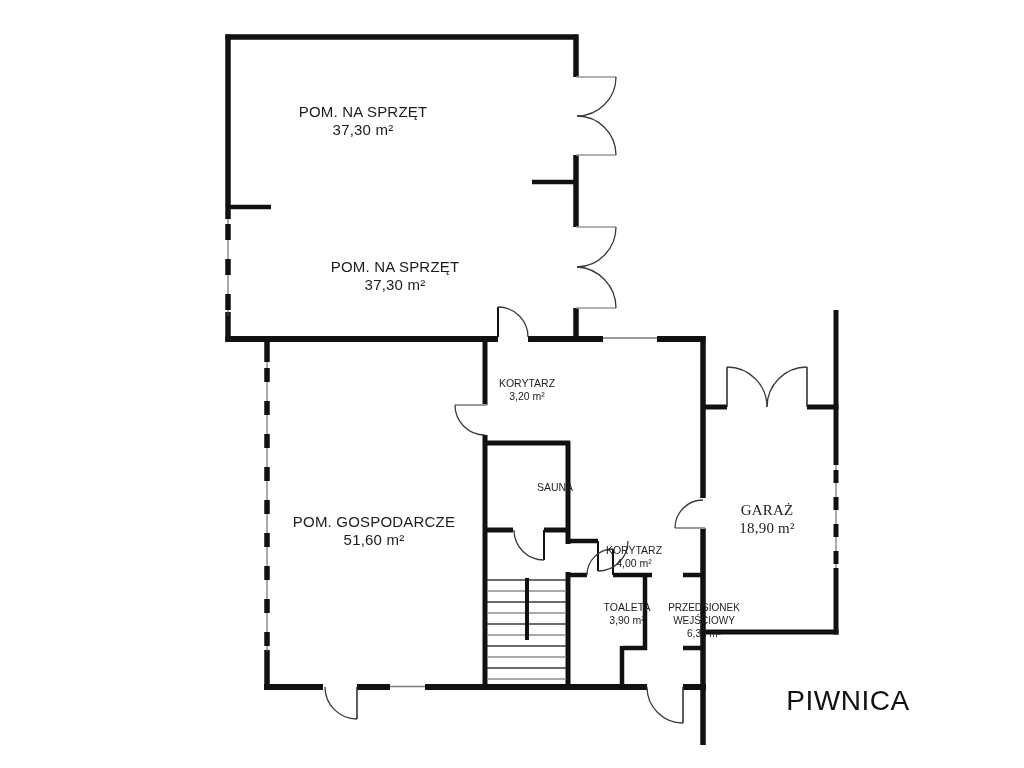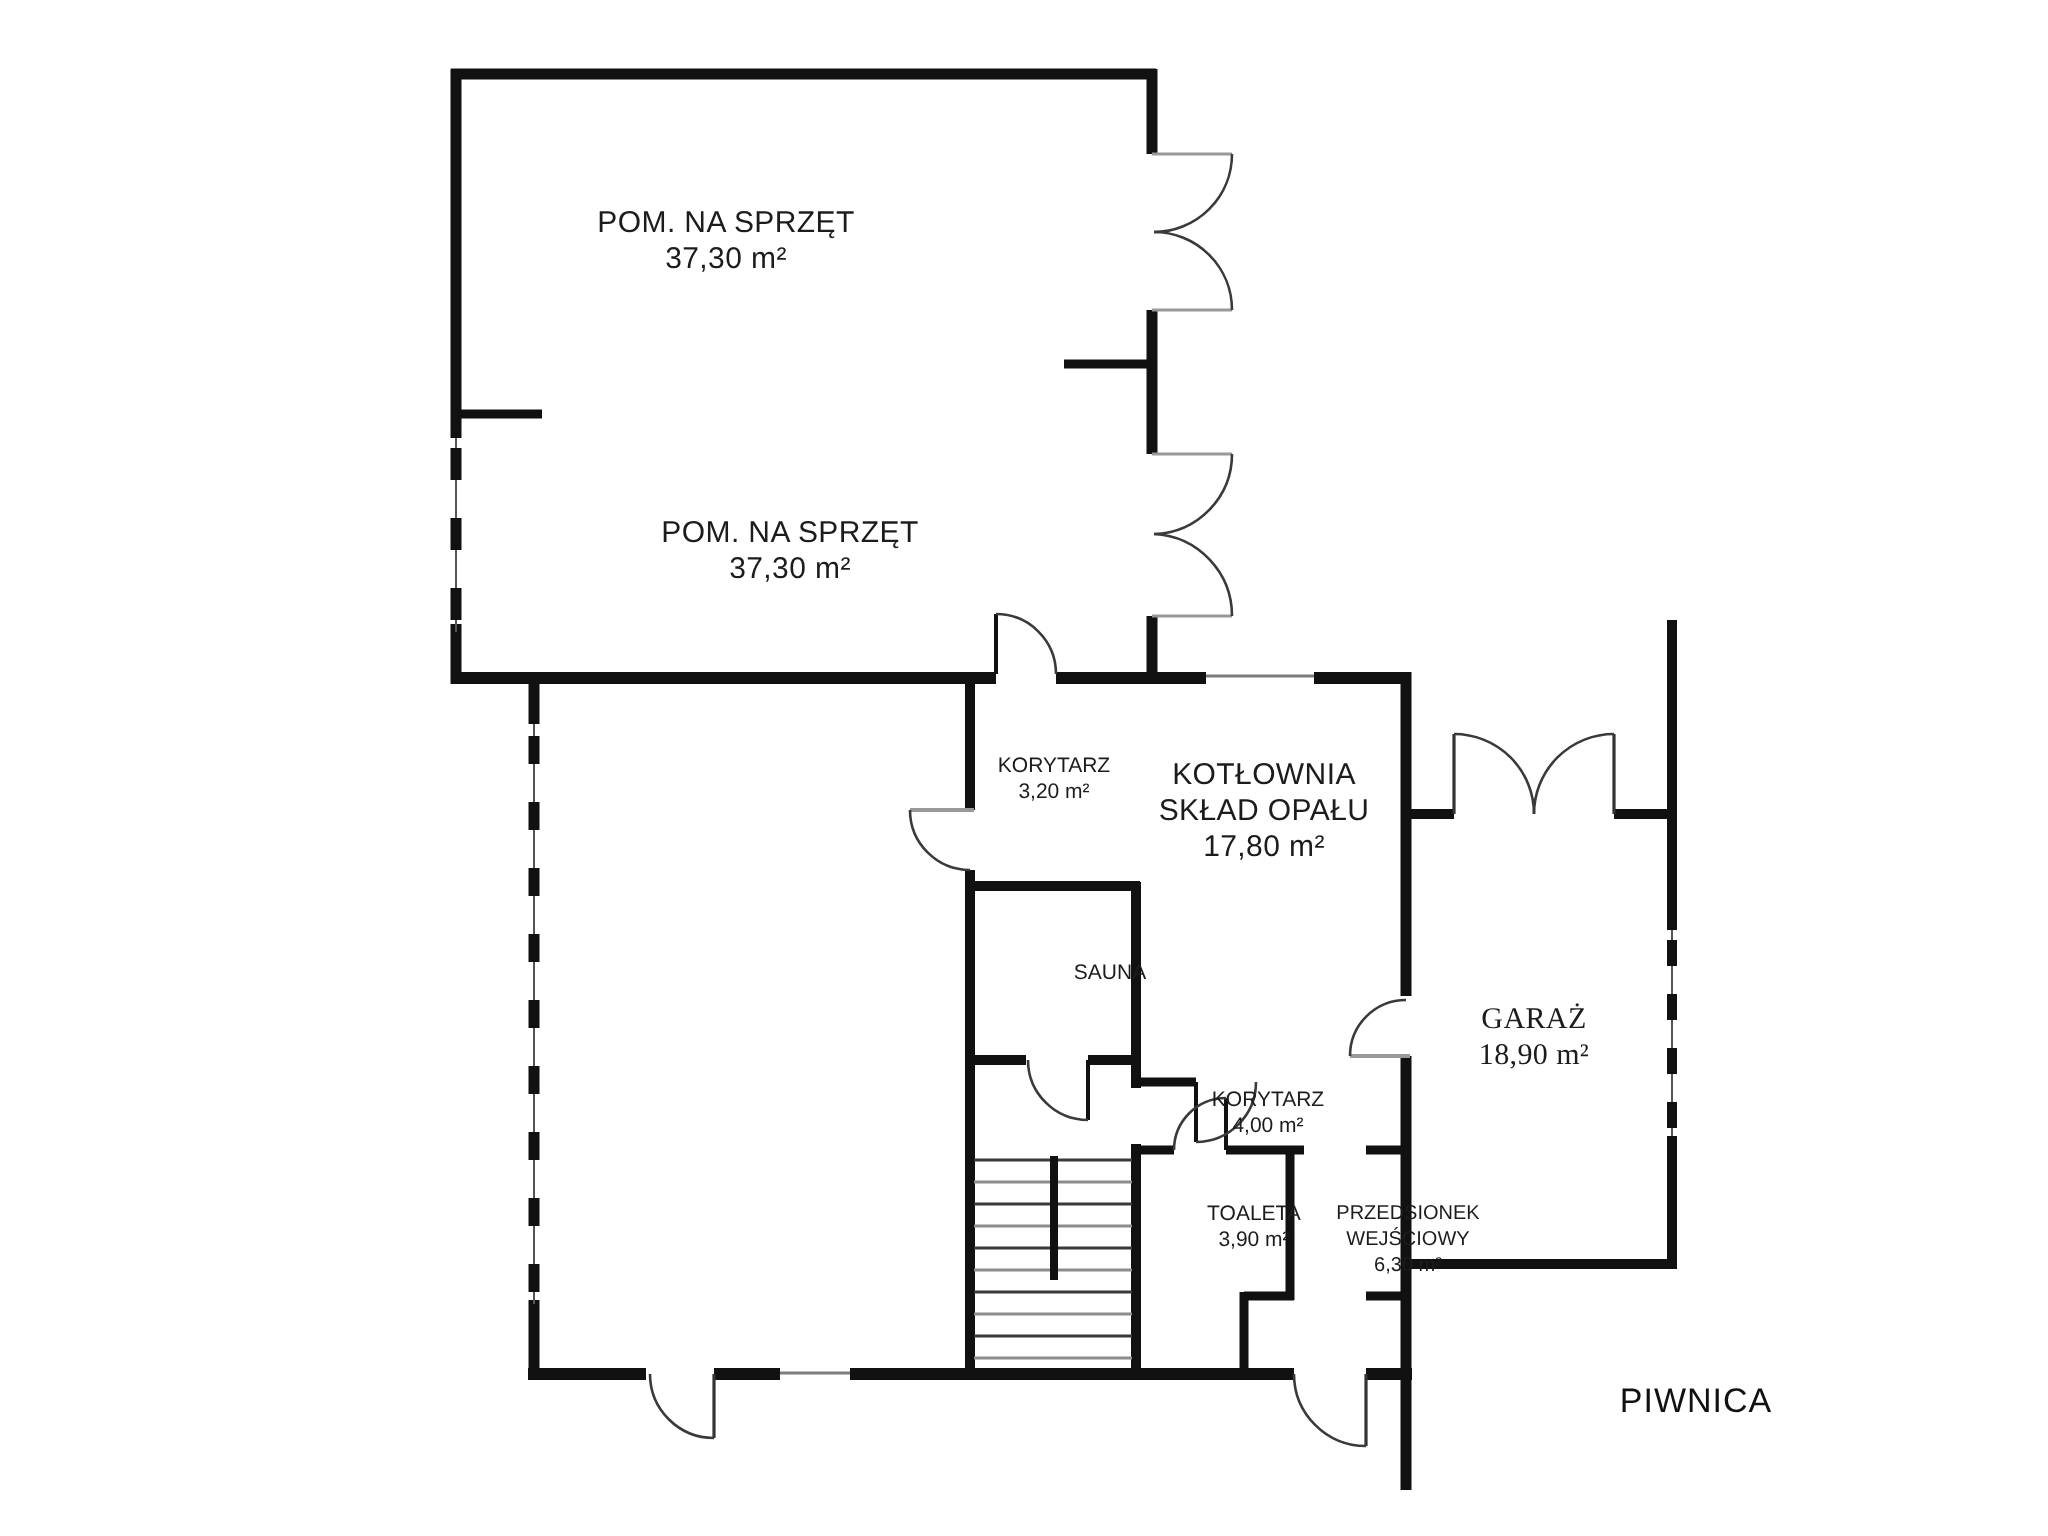--- a/index.html
+++ b/index.html
@@ -22,21 +22,21 @@
     color: #1c1c1c;
     white-space: nowrap;
     pointer-events: none;
   }
   .room-label.big  { font-size: 15px; line-height: 18px; letter-spacing: 0.2px; }
   .room-label.small { font-size: 10.5px; line-height: 13px; text-align: right; }
   .room-label.tiny  { font-size: 10px;  line-height: 13px; }
   .plan-title {
     position: absolute;
     transform: translate(-50%, -50%);
-    font-size: 17px;
+    font-size: 28px;
     color: #111111;
     letter-spacing: 0.5px;
     white-space: nowrap;
   }
 </style>
 </head>
 <body>
 
 <div id="stage">
 
@@ -179,26 +179,25 @@
   <div class="room-label big" style="left:395px; top:276px;">
     <span>POM. NA SPRZĘT</span>
     <span>37,30 m²</span>
   </div>
 
   <div class="room-label small" style="left:527px; top:390px;">
     <span>KORYTARZ</span>
     <span>3,20 m²</span>
   </div>
 
-  <div class="room-label big" style="left:632px; top:406px;">
-    <span>KOTŁOWNIA</span>
-    <span>SKŁAD OPAŁU</span>
-    <span>17,80 m²</span>
-  </div>
-
+
+  <div class="room-label big" style="left:374px; top:531px;">
+    <span>POM. GOSPODARCZE</span>
+    <span>51,60 m²</span>
+  </div>
 
   <div class="room-label small" style="left:528px; top:487px;margin-left:27px;">
     <span>SAUNA</span>
   </div>
 
   <div class="room-label small" style="left:634px; top:557px;">
     <span>KORYTARZ</span>
     <span>4,00 m²</span>
   </div>
 

